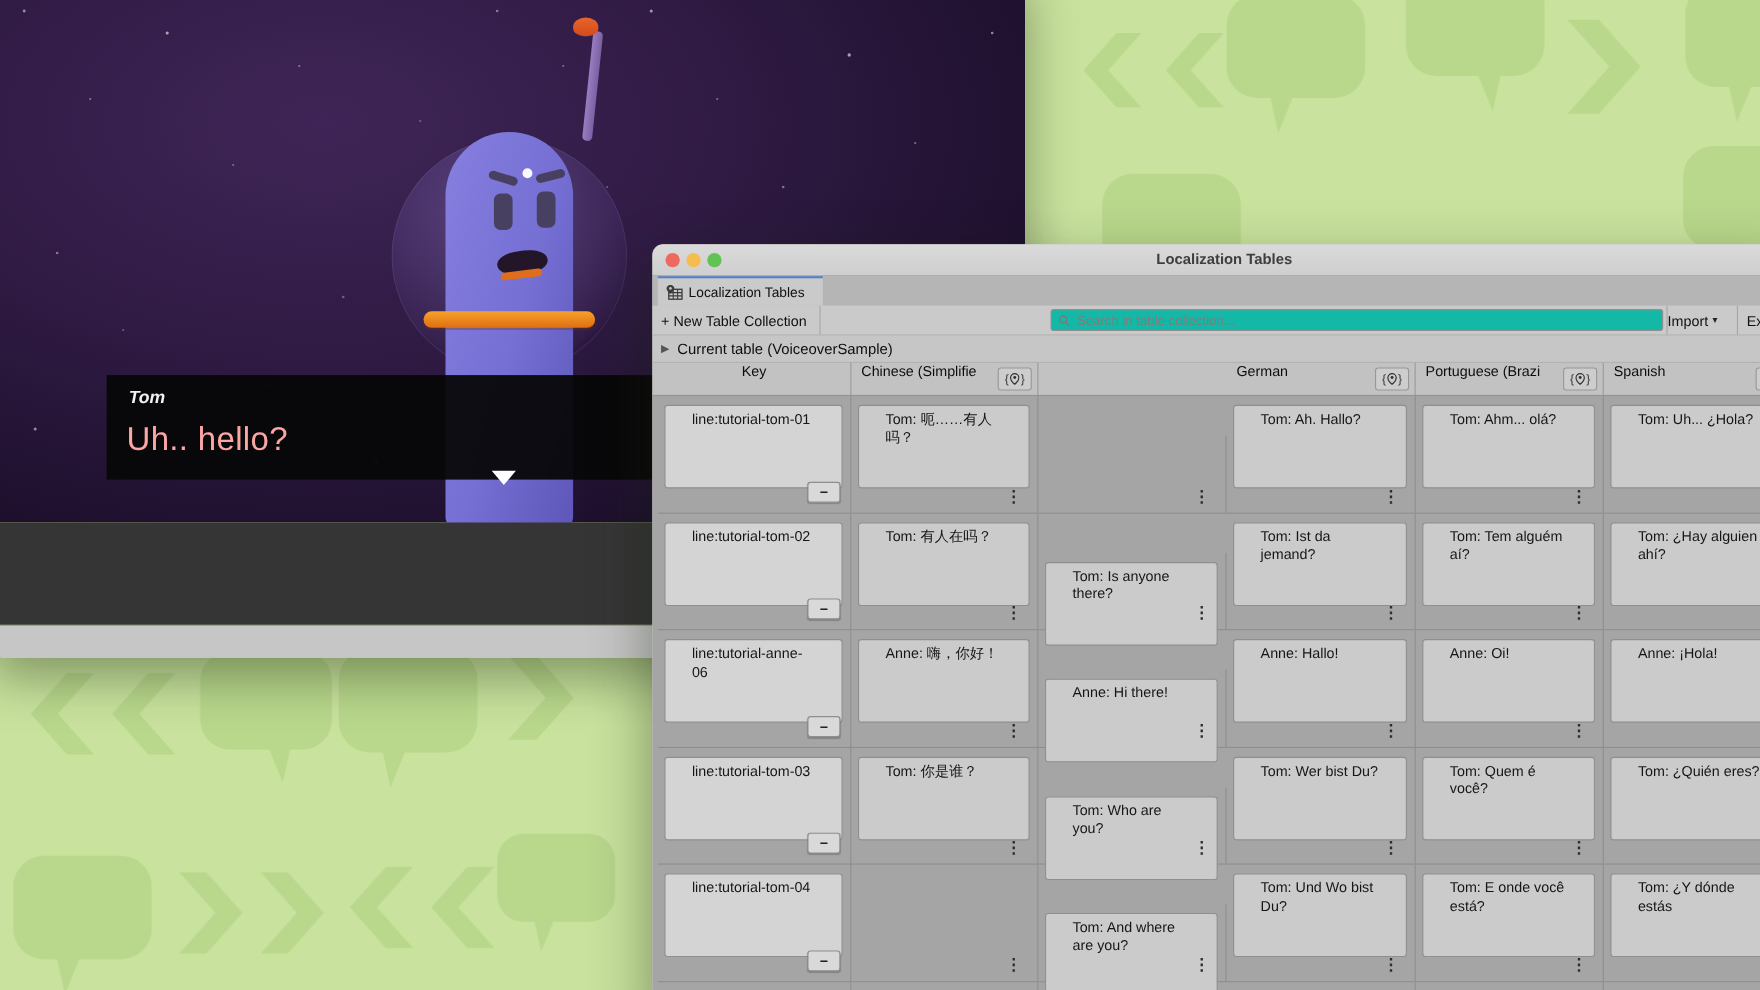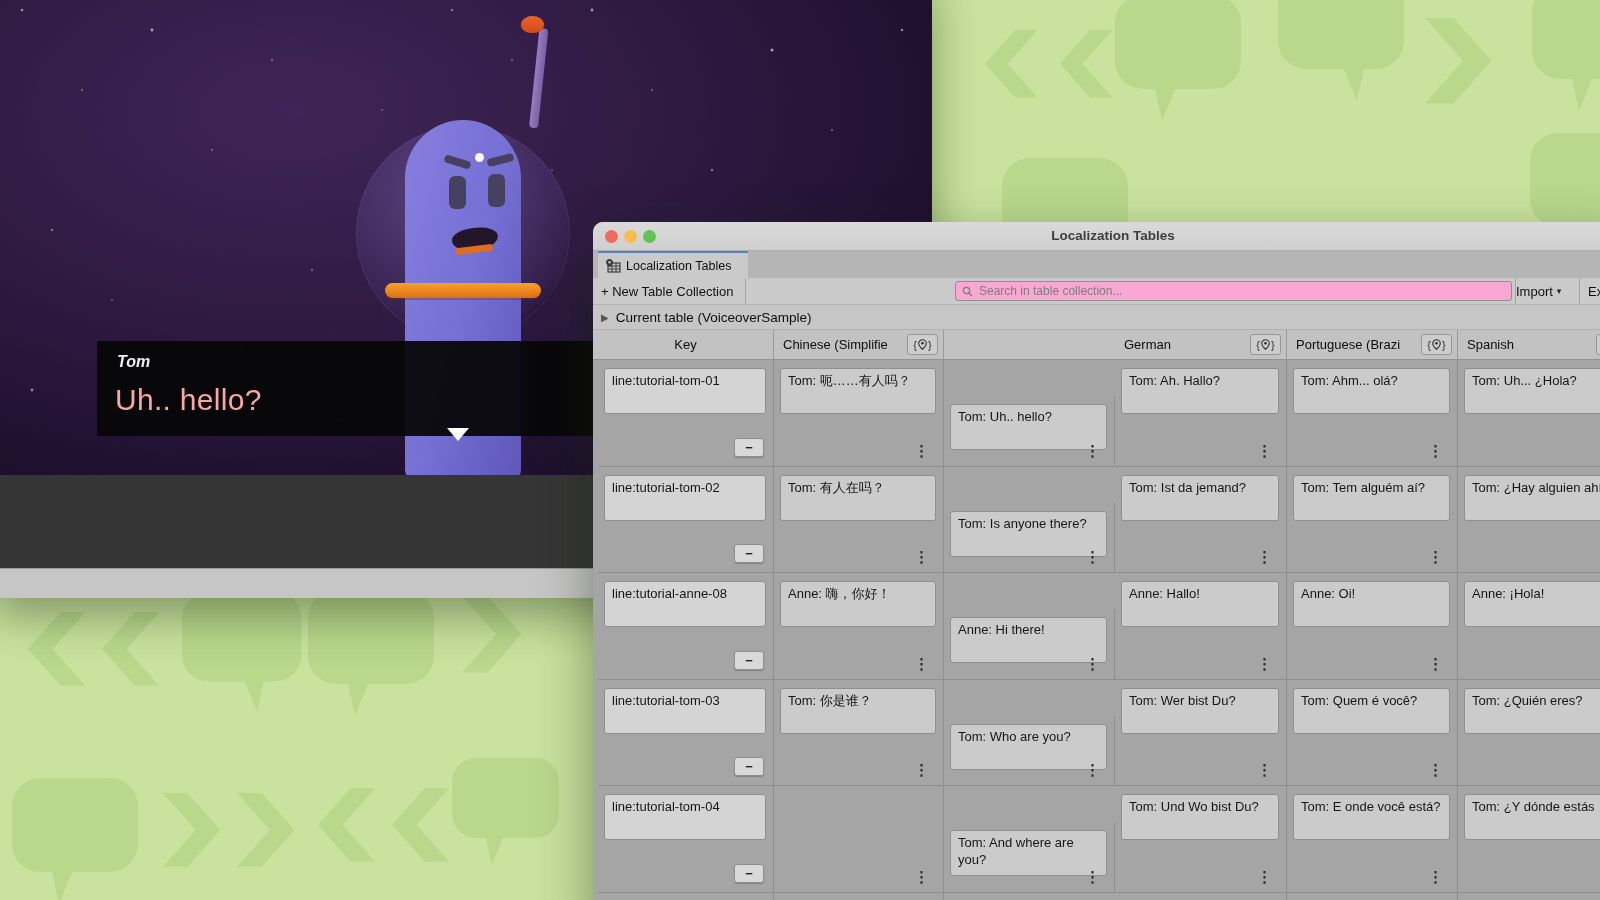--- a/index.html
+++ b/index.html
@@ -55,46 +55,46 @@
   .t-green{left:50px;background:#61c354;}
   .win-title{position:absolute;left:0;right:0;top:6px;text-align:center;font-size:13.5px;font-weight:bold;color:#3e3e3e;}
 
   .tabstrip{position:relative;height:27px;background:#b5b5b5;}
   .tab{position:absolute;left:5px;top:0;height:27px;width:150px;background:#cacaca;
       border-top:2px solid #5b82c0;box-sizing:border-box;display:flex;align-items:center;gap:5px;padding-left:7px;
       font-size:12.5px;color:#101010;}
   .toolbar{position:relative;height:26px;background:#cacaca;border-bottom:1px solid #b2b2b2;font-size:13px;color:#101010;}
   .tb-btn{position:absolute;top:0;height:26px;display:flex;align-items:center;box-sizing:border-box;cursor:default;}
   .new-collection{left:0;width:153px;padding-left:8px;border-right:1px solid #a6a6a6;}
-  .search-box{position:absolute;left:362px;top:3px;width:557px;height:20px;background:#f9a8d4;
+  .search-box{position:absolute;left:362px;top:3px;width:557px;height:20px;background:#14b8a6;
       border:1px solid #8f8f8f;border-radius:3px;box-sizing:border-box;display:flex;align-items:center;gap:4px;padding:0 6px;}
   .search-box input{border:none;background:transparent;outline:none;flex:1;font-size:12px;color:#333;
       font-family:"Liberation Sans","DejaVu Sans",sans-serif;}
   .search-box input::placeholder{color:#7d7d7d;}
   .import-btn{left:922px;width:64px;border-left:1px solid #a6a6a6;justify-content:flex-start;gap:4px;}
   .export-btn{left:986px;width:60px;border-left:1px solid #a6a6a6;padding-left:8px;}
   .dd-arrow{font-size:9px;color:#222;}
 
   .foldout{height:24px;background:#c6c6c6;display:flex;align-items:center;gap:7px;padding-left:8px;
       font-size:13.5px;color:#0e0e0e;border-bottom:1px solid #b2b2b2;}
   .fold-tri{font-size:10px;color:#555;}
 
   .thead{display:flex;height:30px;background:#c2c2c2;border-bottom:1px solid #939393;box-sizing:border-box;padding-left:5px;}
-  .hcell{position:relative;box-sizing:border-box;border-right:1px solid #9a9a9a;display:flex;align-items:center;
+  .hcell{position:relative;box-sizing:border-box;border-right:1px solid #9a9a9a;display:flex;align-items:flex-start;
       font-size:13px;color:#0d0d0d;padding-left:9px;}
   .hcell.centered{justify-content:center;padding-left:0;}
   .c0{width:176px;}.c1{width:170px;}.c2{width:171px;margin-top:36px;}.c3{width:172px;}.c4{width:171px;}.c5{width:175px;}
   .pin-btn{position:absolute;right:5px;top:4px;width:31px;height:21px;background:#cdcdcd;border:1px solid #979797;
       border-radius:3px;display:flex;align-items:center;justify-content:center;gap:1px;font-size:11px;color:#333;padding:0;}
 
   .tbody{position:relative;background:#a5a5a5;padding-left:5px;}
   .trow{display:flex;height:106.5px;border-bottom:1px solid #8e8e8e;box-sizing:border-box;}
   .cell{position:relative;box-sizing:border-box;border-right:1px solid #8e8e8e;}
-  .field{position:absolute;left:6px;right:7px;top:8px;height:46px;box-sizing:border-box;
-      background:#cbcbcb;border:1px solid #8f8f8f;border-radius:3px;padding:4px 7px;
+  .field{position:absolute;left:6px;right:7px;top:8px;height:76px;box-sizing:border-box;
+      background:#cbcbcb;border:1px solid #8f8f8f;border-radius:3px;padding:4px 24px;
       font-size:13px;line-height:1.3;color:#161616;overflow:hidden;}
   .key-field{background:#d4d4d4;}
   .minus-btn{position:absolute;right:9px;bottom:9px;width:30px;height:19px;background:#d9d9d9;
       border:1px solid #8f8f8f;border-radius:3px;box-shadow:0 1px 1px rgba(0,0,0,.2);
       font-size:13px;font-weight:bold;color:#222;line-height:15px;text-align:center;padding:0;}
   .kebab-btn{position:absolute;right:14px;bottom:6px;background:none;border:none;padding:0;
       font-size:15px;font-weight:bold;color:#2d2d2d;letter-spacing:0;}
 </style>
 </head>
 <body>
@@ -280,21 +280,20 @@
   <div class="trow">
     <div class="cell c0">
       <div class="field key-field">line:tutorial-tom-01</div>
       <button class="minus-btn">−</button>
     </div>
     <div class="cell c1">
       <div class="field">Tom: 呃……有人吗？</div>
       <button class="kebab-btn">⋮</button>
     </div>
     <div class="cell c2">
-      <div class="field">Tom: Uh.. hello?</div>
       <button class="kebab-btn">⋮</button>
     </div>
     <div class="cell c3">
       <div class="field">Tom: Ah. Hallo?</div>
       <button class="kebab-btn">⋮</button>
     </div>
     <div class="cell c4">
       <div class="field">Tom: Ahm... olá?</div>
       <button class="kebab-btn">⋮</button>
     </div>
@@ -326,21 +325,21 @@
       <button class="kebab-btn">⋮</button>
     </div>
     <div class="cell c5">
       <div class="field">Tom: ¿Hay alguien ahí?</div>
 
     </div>
   </div>
 
   <div class="trow">
     <div class="cell c0">
-      <div class="field key-field">line:tutorial-anne-08</div>
+      <div class="field key-field">line:tutorial-anne-06</div>
       <button class="minus-btn">−</button>
     </div>
     <div class="cell c1">
       <div class="field">Anne: 嗨，你好！</div>
       <button class="kebab-btn">⋮</button>
     </div>
     <div class="cell c2">
       <div class="field">Anne: Hi there!</div>
       <button class="kebab-btn">⋮</button>
     </div>

